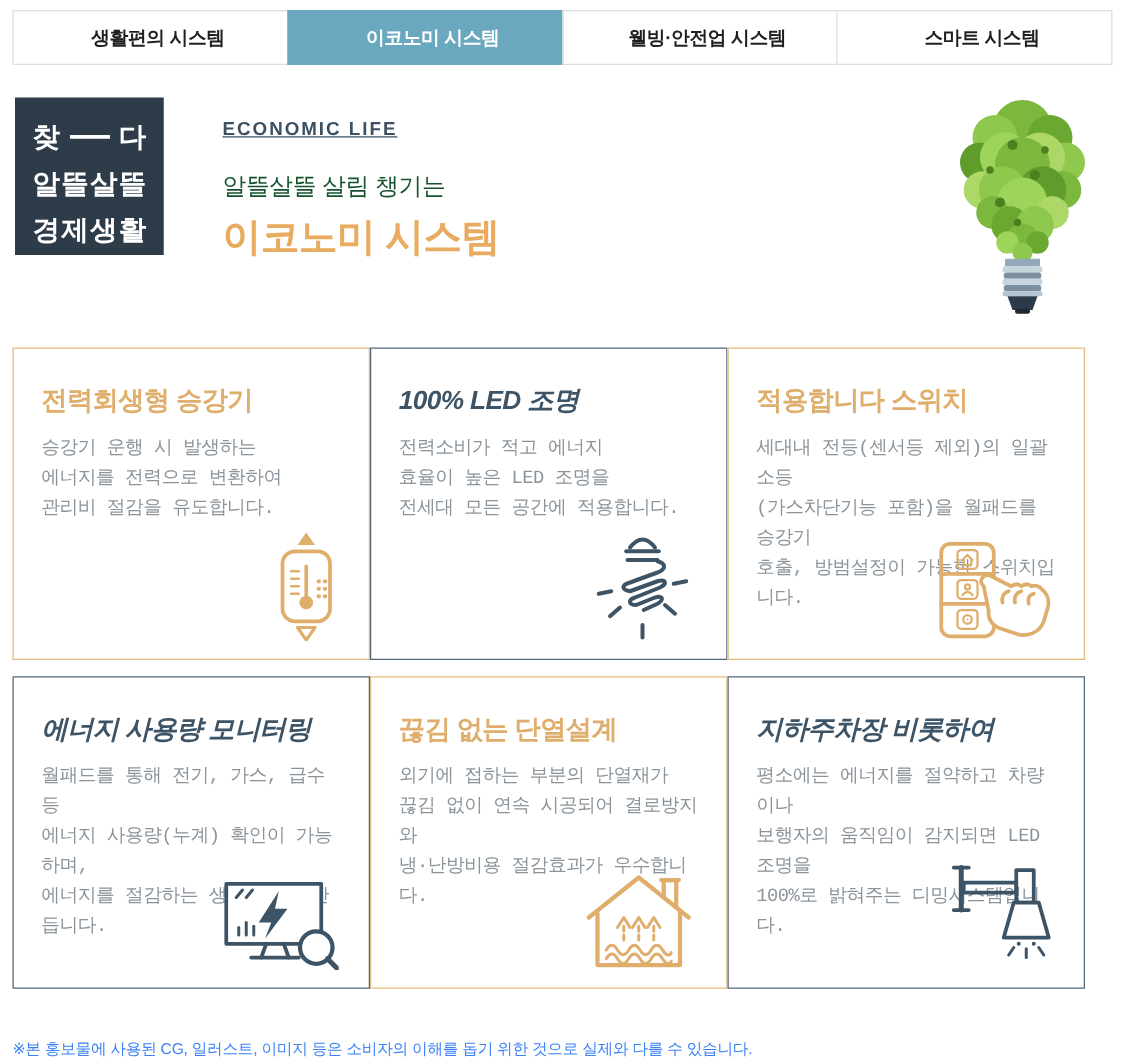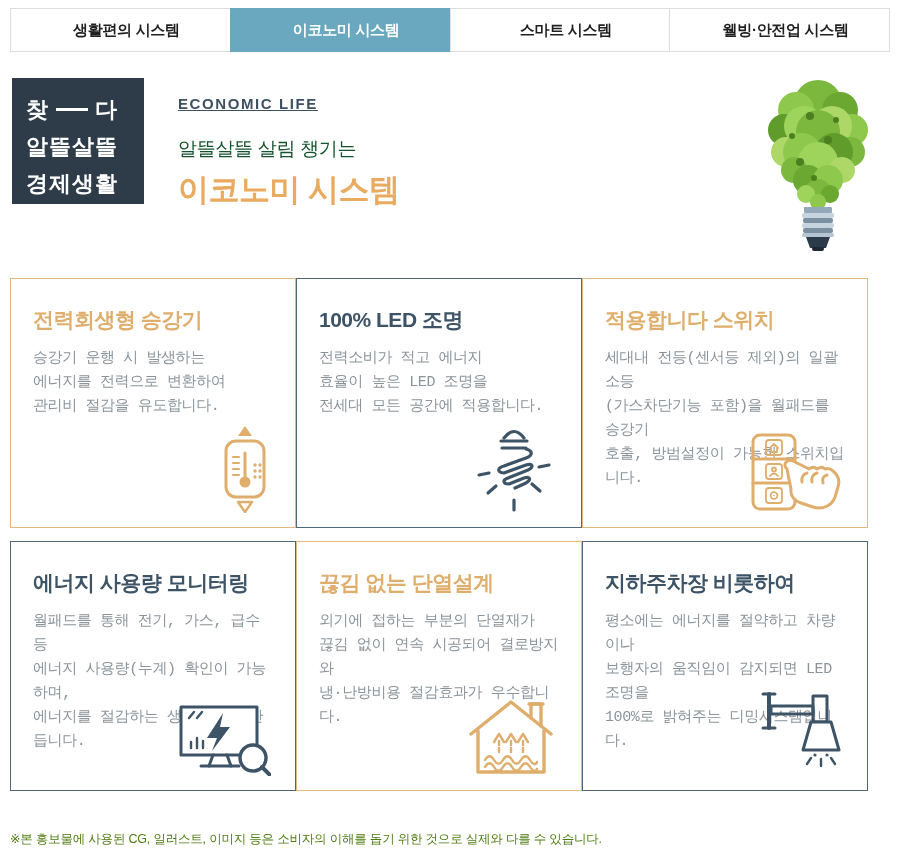--- a/index.html
+++ b/index.html
@@ -14,59 +14,59 @@
     flex:1; display:flex; align-items:center; justify-content:center;
     border:1px solid #ddd; margin-left:-1px; background:#fff;
     font-size:15px; font-weight:700; color:#1f1f1f; cursor:pointer; letter-spacing:-0.3px;padding-left:12px;
   }
   .tab:first-child { margin-left:0; }
   .tab.active {
     background:var(--tab-active,#69a8be); border-color:var(--tab-active,#69a8be); color:#fff;
   }
   
   .badge {
-    position:absolute; left:12px; top:78px; width:132px; height:126px;
+    position:absolute; left:12px; top:78px; width:119px; height:126px;
     background:var(--badge-bg,#2e3b48); color:#fff; padding:13px 0 0 14px;
     font-size:22px; font-weight:700; line-height:37px; letter-spacing:1px;
   }
   .badge .dash { display:inline-block; width:32px; height:3px; background:#fff; vertical-align:middle; margin:0 7px 3px 7px; }
   .hero-text { position:absolute; left:178px; top:95px; }
   .eyebrow { font-size:15px; font-weight:700; letter-spacing:1.6px; color:#3d5163;text-decoration:underline; }
   .subtitle { margin-top:24px; font-size:19px; font-weight:400; color:#14532d; letter-spacing:-0.3px; }
   .hero-title { margin-top:7px; font-size:31px; font-weight:800; color:var(--hero-title,#e8ab5f); letter-spacing:-0.5px; }
   .bulb-illustration { position:absolute; left:752px; top:70px; }
   
   .cards { position:absolute; left:10px; top:278px; width:880px; display:flex; flex-wrap:wrap; justify-content:flex-start; }
   .card {
     width:286px; height:250px; background:#fff; border:1px solid #ccc;
     position:relative; padding:27px 22px; margin-bottom:13px;
   }
   .card--orange { border-color:var(--border-orange,#e4ba7c); }
   .card--navy   { border-color:var(--border-navy,#50677c); }
   .card-title { font-size:21px; font-weight:800; letter-spacing:-0.5px; }
   .card--orange .card-title { color:var(--accent-orange,#dfae6d); }
-  .card--navy   .card-title { color:var(--accent-navy,#3d5366); }
+  .card--navy   .card-title { color:var(--accent-navy,#3d5366);font-style:italic; }
   .card-body {
     margin-top:13px; font-size:15px; line-height:1.6; color:var(--body-text,#8b949b);
     white-space:pre-line; letter-spacing:-0.4px;font-family:Liberation Mono, monospace;
   }
   .card-icon { position:absolute; right:24px; bottom:14px; line-height:0; }
   .card--orange .card-icon { color:var(--accent-orange,#dfae6d); }
   .card--navy   .card-icon { color:var(--accent-navy,#3d5366); }
   
-  .footnote { position:absolute; left:10px; top:831px; font-size:12.5px; color:#4d7c0f; letter-spacing:-0.2px;text-align:center; }
+  .footnote { position:absolute; left:10px; top:831px; font-size:12.5px; color:#3b82f6; letter-spacing:-0.2px;text-align:center; }
 </style>
 </head>
 <body>
 
 <nav class="tabs">
   <div class="tab">생활편의 시스템</div>
   <div class="tab active">이코노미 시스템</div>
+  <div class="tab">웰빙·안전업 시스템</div>
   <div class="tab">스마트 시스템</div>
-  <div class="tab">웰빙·안전업 시스템</div>
 </nav>
 
 <div class="badge">
   <span>찾</span><span class="dash"></span><span>다</span><br>
   <span>알뜰살뜰</span><br>
   <span>경제생활</span>
 </div>
 
 <div class="hero-text">
   <div class="eyebrow">ECONOMIC LIFE</div>

